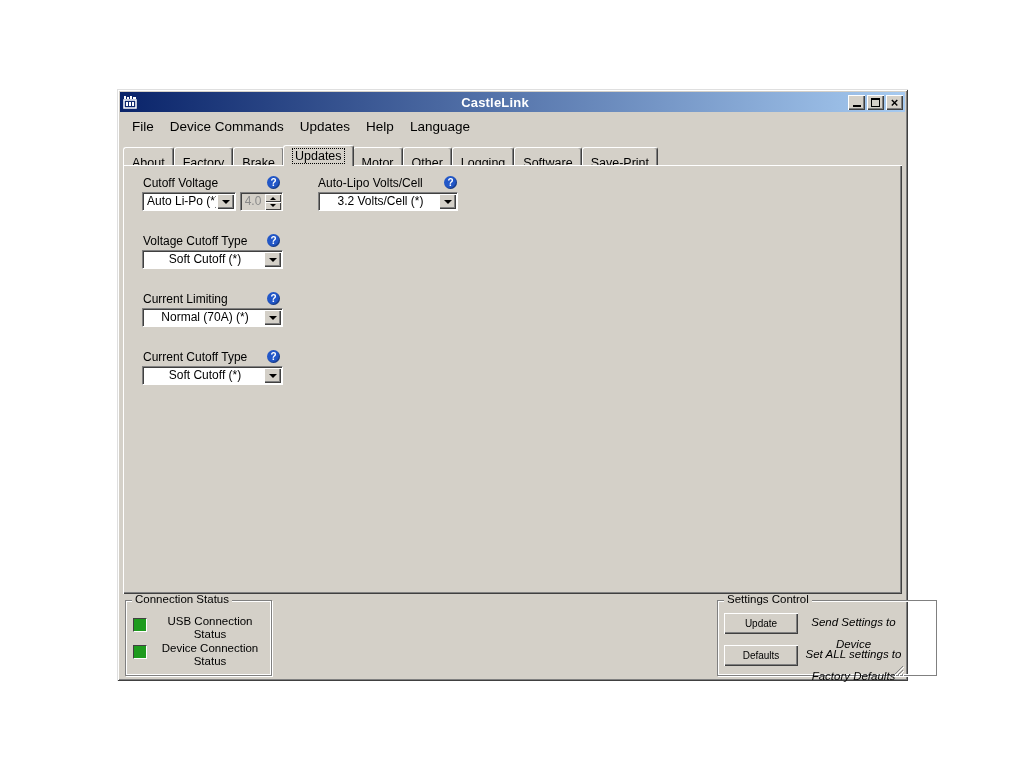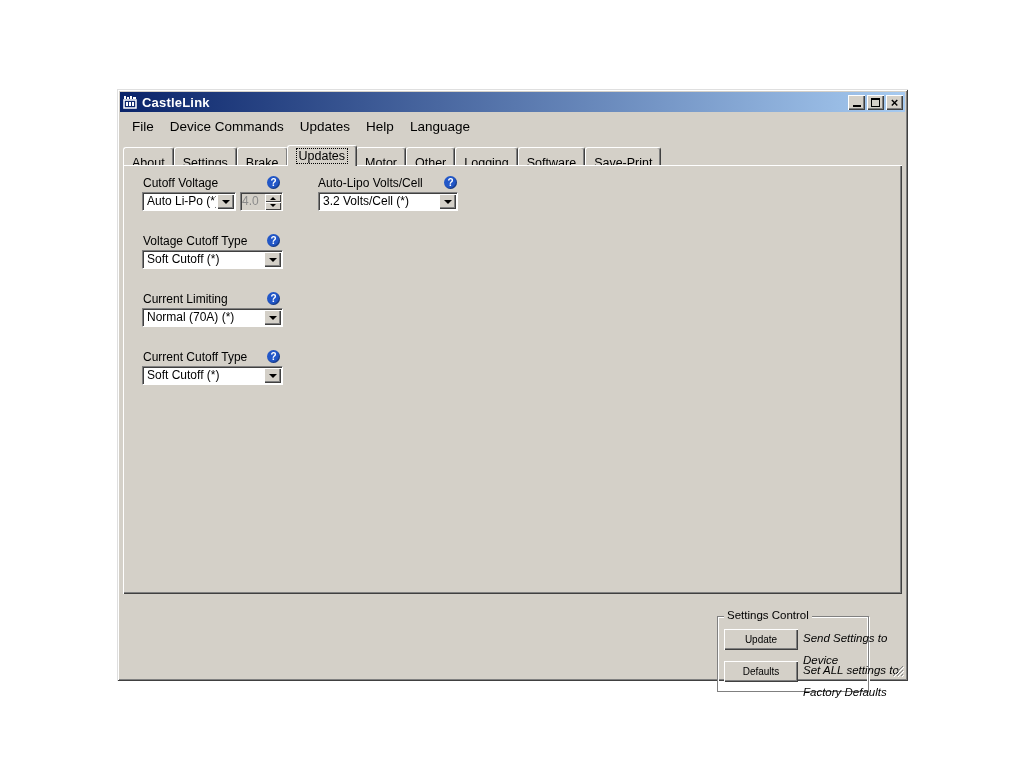--- a/index.html
+++ b/index.html
@@ -6,20 +6,21 @@
     --titlebar-start:#0a246a; --titlebar-end:#a6caf0; --surface:#d4d0c8;
     --help-blue:#2257c8; --indicator-green:#1e9b1e; --title-text:#ffffff;
   }
   *{box-sizing:border-box; margin:0; padding:0;}
   html,body{width:1024px;height:768px;background:#ffffff;overflow:hidden;
     font-family:"Liberation Sans", sans-serif; color:#000;}
   .window{position:absolute; left:117px; top:89px; width:791px; height:592px;
     background:var(--surface);
     box-shadow: inset 1px 1px 0 #dfdfdf, inset -1px -1px 0 #404040,
                 inset 2px 2px 0 #ffffff, inset -2px -2px 0 #808080;
+    text-align: center;
   }
   
   .titlebar{position:absolute; left:3px; top:3px; width:785px; height:20px;
     background:linear-gradient(to right, var(--titlebar-start), var(--titlebar-end));
     display:flex; align-items:center; padding:0 2px;}
   .app-icon{width:16px; height:16px; flex:0 0 16px; margin-right:4px;}
   .title-text{color:var(--title-text); font-size:13px; font-weight:bold; flex:1 1 auto;
     white-space:nowrap; letter-spacing:0.2px;}
   .winbtns{display:flex; gap:2px;}
   .winbtn{width:17px; height:15px; background:var(--surface);
@@ -120,21 +121,21 @@
   <div class="menubar">
     <span class="menu-item">File</span>
     <span class="menu-item">Device Commands</span>
     <span class="menu-item">Updates</span>
     <span class="menu-item">Help</span>
     <span class="menu-item">Language</span>
   </div>
 
   <div class="tabstrip">
     <div class="tab"><span>About</span></div>
-    <div class="tab"><span>Settings</span></div>
+    <div class="tab"><span>Factory</span></div>
     <div class="tab"><span>Brake</span></div>
     <div class="tab selected"><span class="tab-focus">Updates</span></div>
     <div class="tab"><span>Motor</span></div>
     <div class="tab"><span>Other</span></div>
     <div class="tab"><span>Logging</span></div>
     <div class="tab"><span>Software</span></div>
     <div class="tab"><span>Save-Print</span></div>
   </div>
 
   <div class="tabpanel">
@@ -189,22 +190,29 @@
     <span class="field-label" style="left:20px; top:185px;">Current Cutoff Type</span>
     <span class="help-icon" style="left:144px; top:185px;">?</span>
     <div class="combo" style="left:19px; top:201px; width:141px;">
       <span class="combo-text">Soft Cutoff (*)</span>
       <span class="combo-btn">
           <span class="arrow-down"></span>
         </span>
     </div>
   </div>
 
-
-  <div class="groupbox" style="left:600px; top:511px; width:152px; height:76px;margin-top:16px;">
+  <div class="groupbox" style="left:8px; top:511px; width:147px; height:76px;">
+    <span class="group-label">Connection Status</span>
+    <span class="status-led" style="left:7px; top:17px;"></span>
+    <span class="status-text" style="left:28px; top:14px;">USB Connection Status</span>
+    <span class="status-led" style="left:7px; top:44px;"></span>
+    <span class="status-text" style="left:28px; top:41px;">Device Connection Status</span>
+  </div>
+
+  <div class="groupbox" style="left:600px; top:511px; width:220px; height:76px;">
     <span class="group-label">Settings Control</span>
     <div class="push-btn" style="left:6px; top:12px;">
       <span>Update</span>
     </div>
     <span class="action-desc" style="left:85px; top:10px;">Send Settings to Device</span>
     <div class="push-btn" style="left:6px; top:44px;">
       <span>Defaults</span>
     </div>
     <span class="action-desc" style="left:85px; top:42px;">Set ALL settings to Factory Defaults</span>
   </div>

